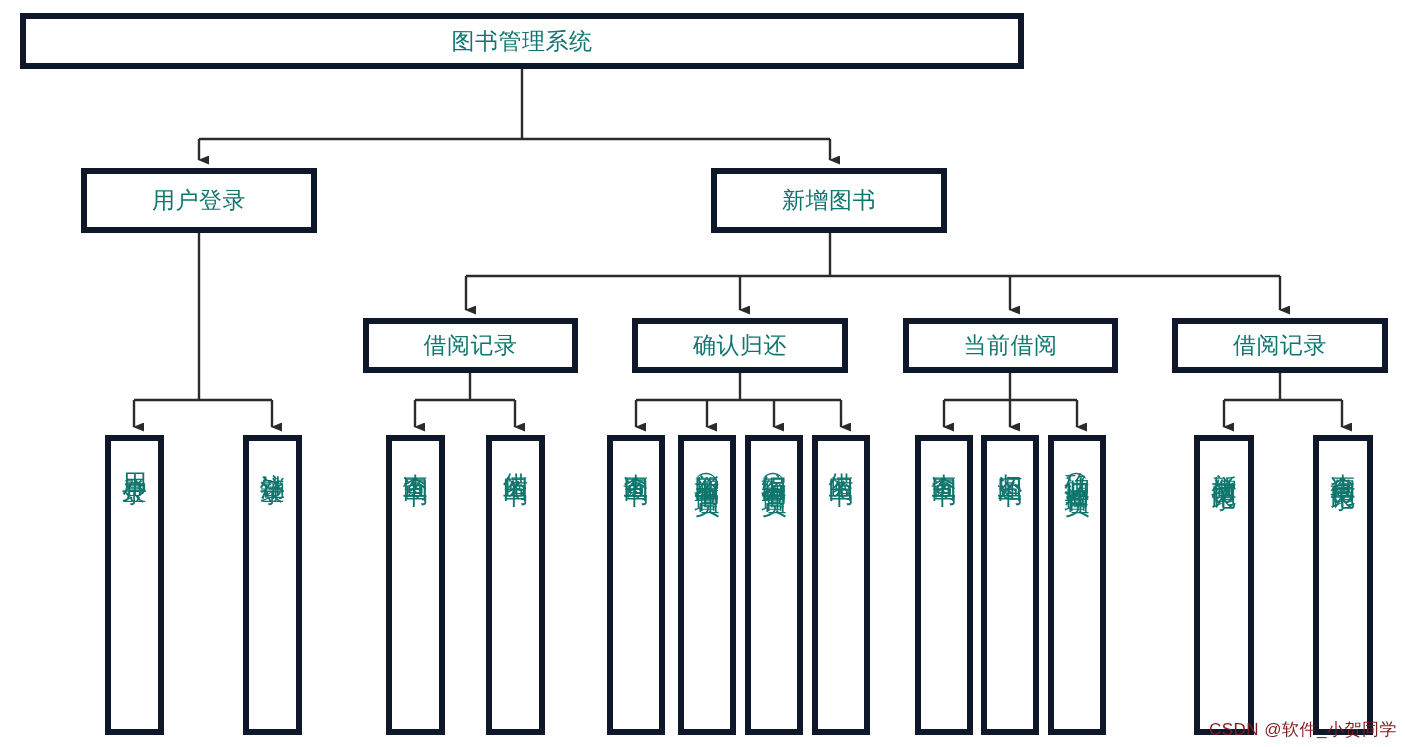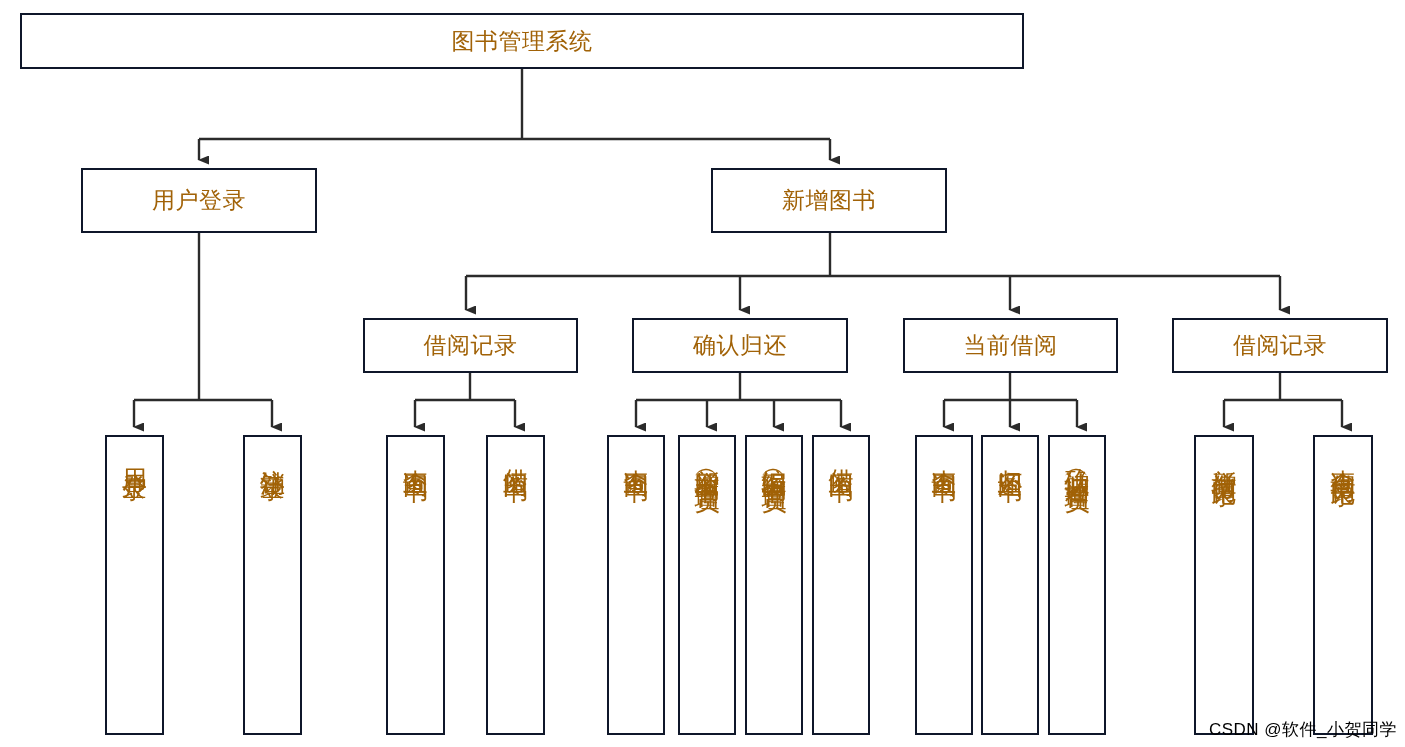--- a/index.html
+++ b/index.html
@@ -22,25 +22,25 @@
     left: 0;
     top: 0;
     width: 1405px;
     height: 747px;
     pointer-events: none;
   }
   .node {
     position: absolute;
     box-sizing: border-box;
     background: #ffffff;
-    border: 2px solid #0f172a;
+    border: 6px solid #0f172a;
     display: flex;
     align-items: center;
     justify-content: center;
-    color: #a16207;
+    color: #0f766e;
   }
   .node .label {
     display: block;
     text-align: center;
     line-height: 1.08;
     letter-spacing: 0.5px;
   }
   .node.h .label {
     font-size: 23px;
     white-space: nowrap;
@@ -59,21 +59,21 @@
     font-size: 25px;
     line-height: 1.0;
     letter-spacing: 3px;
     white-space: nowrap;
   }
   .watermark {
     position: absolute;
     right: 8px;
     bottom: 6px;
     font-size: 17px;
-    color: #000000;
+    color: #7f1d1d;
     letter-spacing: 0.5px;
     white-space: nowrap;
   }
 </style>
 </head>
 <body>
 
 <div id="canvas">
 
   <svg class="edges" viewBox="0 0 1405 747" xmlns="http://www.w3.org/2000/svg">

